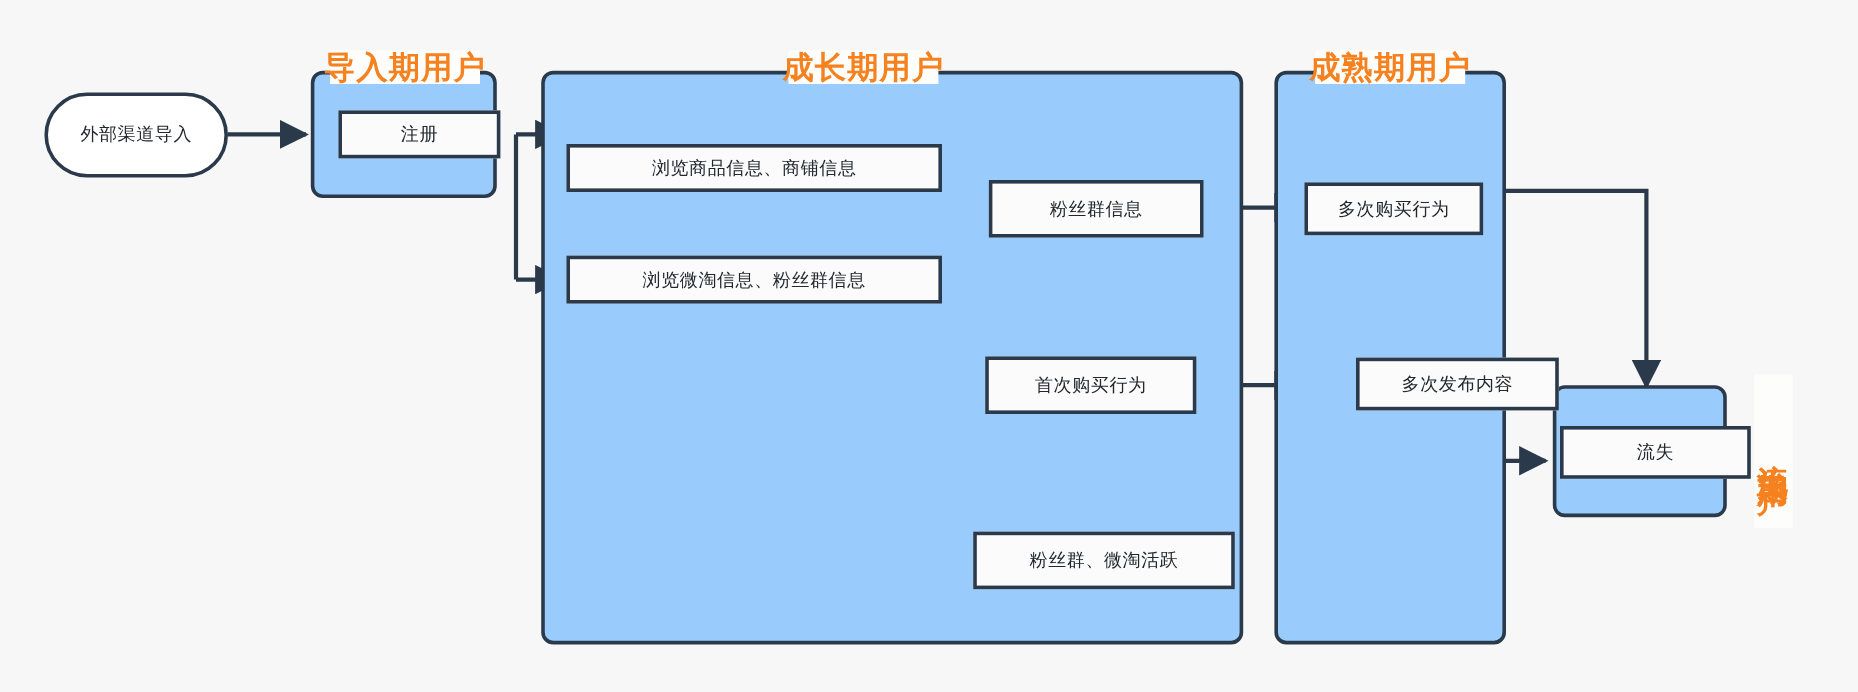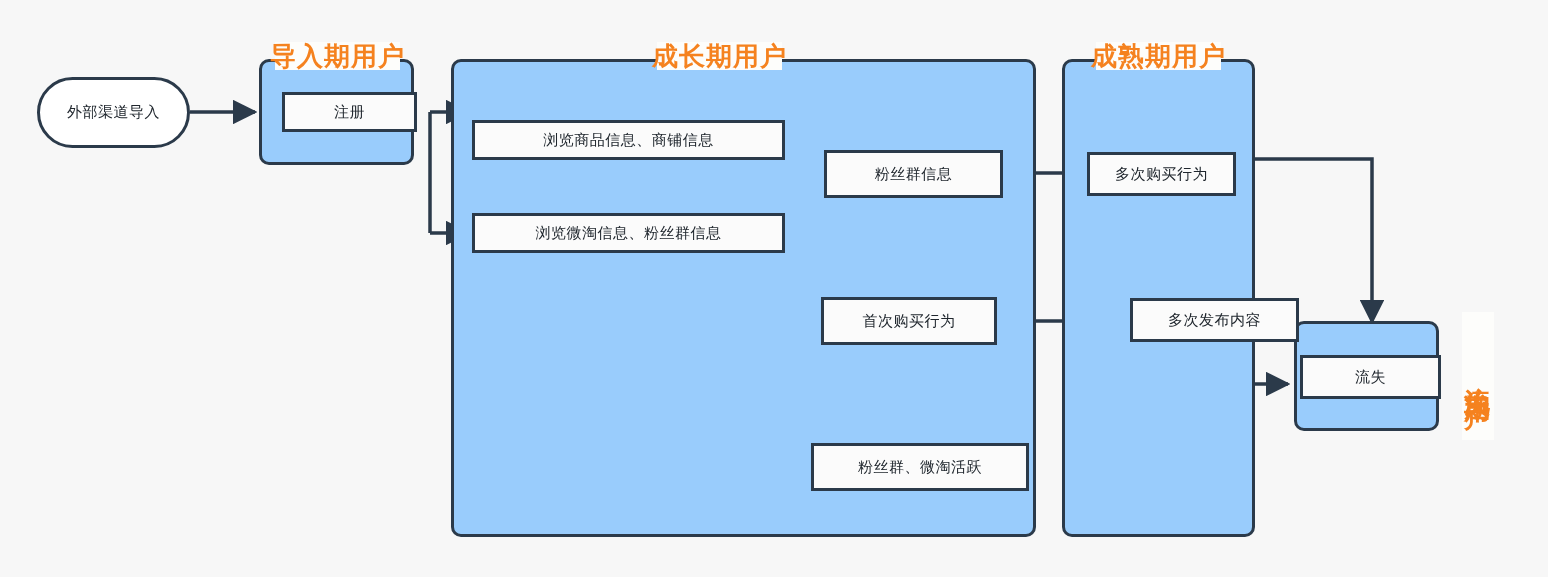--- a/index.html
+++ b/index.html
@@ -119,13 +119,13 @@
 <div class="node" style="left:824px; top:150px; width:179px; height:48px;">粉丝群信息</div>
 
 <div class="node" style="left:821px; top:297px; width:176px; height:48px;">首次购买行为</div>
 
 <div class="node" style="left:811px; top:443px; width:218px; height:48px;">粉丝群、微淘活跃</div>
 
 <div class="node" style="left:1087px; top:152px; width:149px; height:44px;">多次购买行为</div>
 
 <div class="node" style="left:1087px; top:298px; width:169px; height:44px;margin-left:43px;">多次发布内容</div>
 
-<div class="node" style="left:1300px; top:355px; width:141px; height:44px;font-family:Liberation Serif, serif;">流失</div>
+<div class="node" style="left:1300px; top:355px; width:159px; height:44px;font-family:Liberation Serif, serif;">流失</div>
 
 </body></html>

